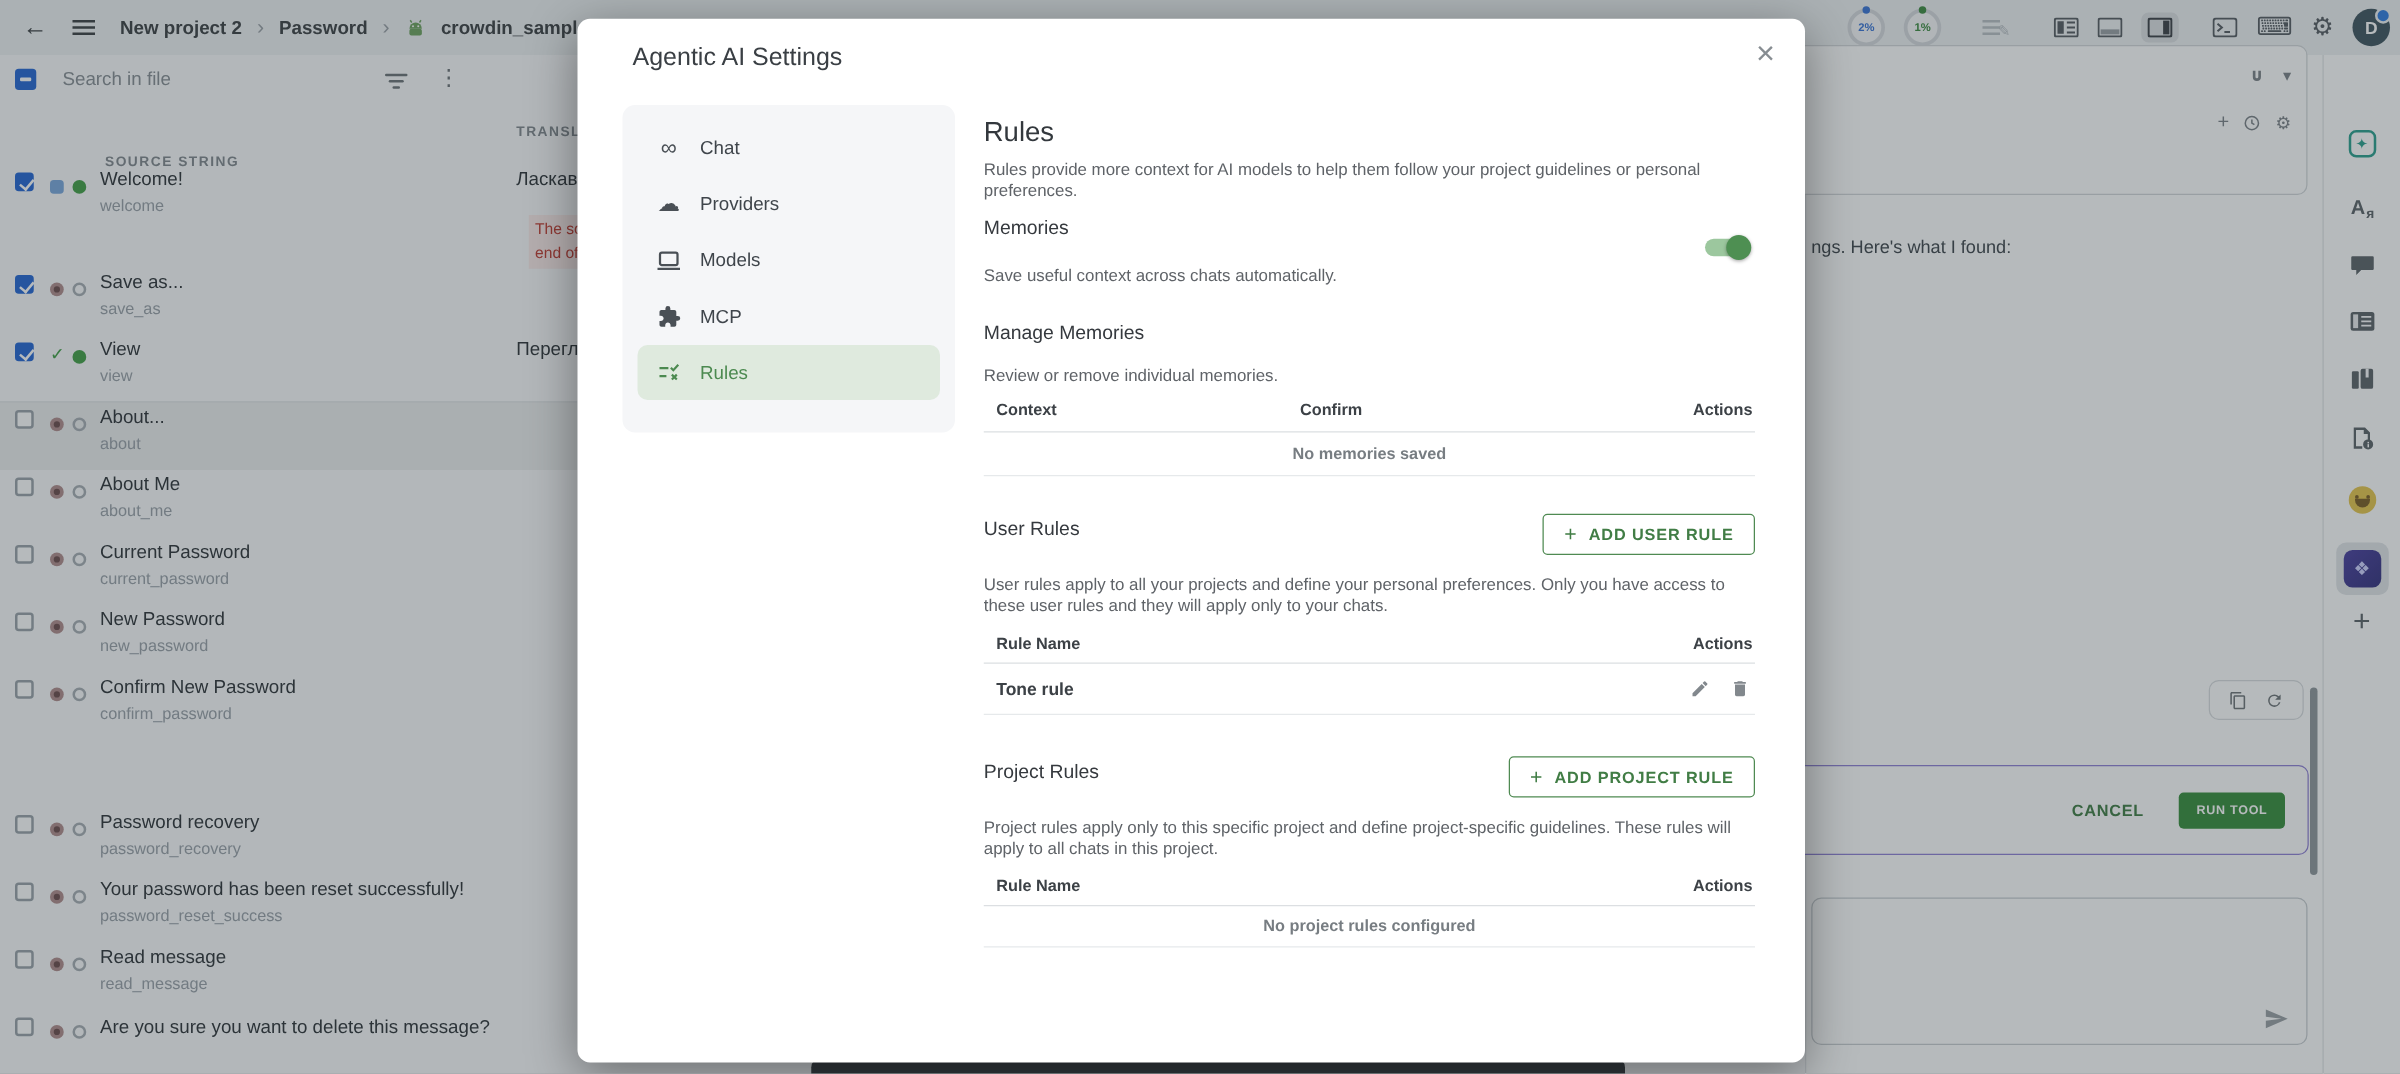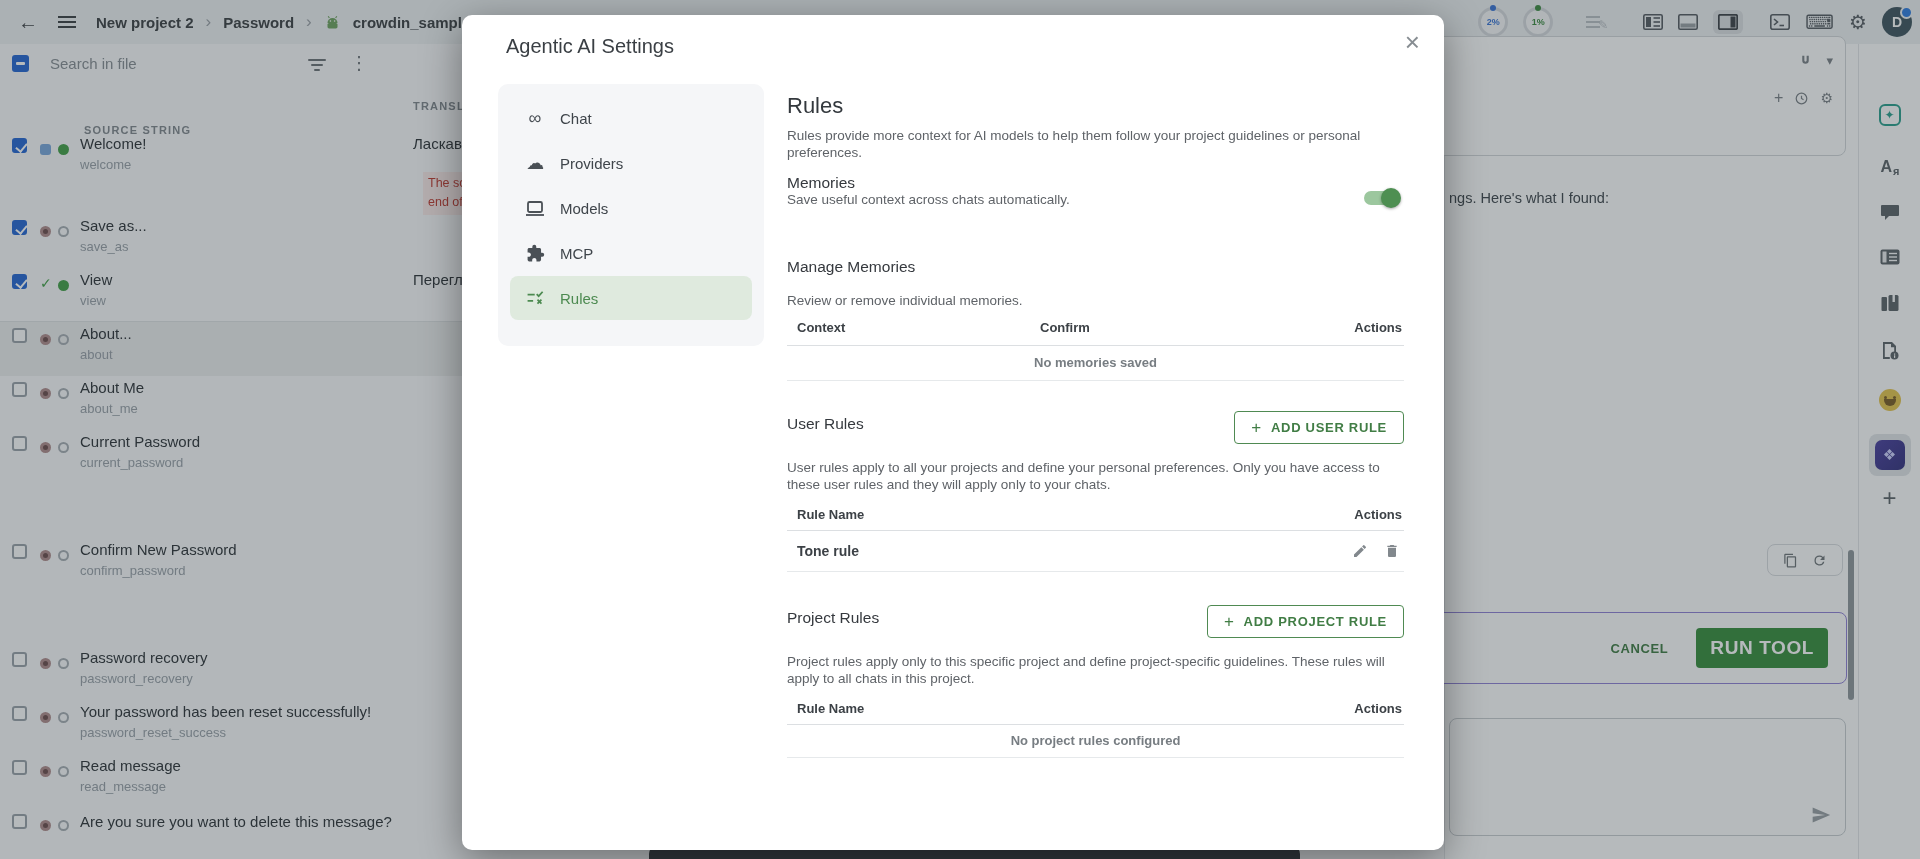--- a/index.html
+++ b/index.html
@@ -66,21 +66,21 @@
 
   
   .assistant{position:absolute;left:1444px;top:44px;width:414px;height:815px;background:#ffffff;border-left:1px solid #e4e6e8;}
   .toolcard{position:absolute;left:-44px;top:-8px;width:445px;height:120px;border:1px solid #d3d7da;border-radius:8px;background:#fff;}
   .tc-r1{position:absolute;right:12px;top:16px;display:flex;gap:14px;color:#7c8287;font-size:13px;align-items:center;}
   .tc-r2{position:absolute;right:12px;top:52px;display:flex;gap:12px;color:#7c8287;font-size:13px;align-items:center;}
   .msgfrag{position:absolute;left:4px;top:146px;font-size:14.5px;color:#3f464c;white-space:nowrap;}
   .copygroup{position:absolute;left:322px;top:500px;width:76px;height:32px;border:1px solid #d9dcdf;border-radius:8px;display:flex;align-items:center;justify-content:space-evenly;}
   .purplecard{position:absolute;left:-40px;top:568px;width:442px;height:72px;border:1px solid #9181d6;border-radius:8px;background:#fff;display:flex;align-items:center;justify-content:flex-end;gap:22px;padding-right:18px;}
   .cancelbtn{border:none;background:none;color:#417d45;font-size:13px;font-weight:700;letter-spacing:.6px;cursor:pointer;}
-  .runbtn{border:none;background:#388e3c;color:#fff;font-size:19px;font-weight:700;letter-spacing:.6px;border-radius:4px;padding:9px 14px;cursor:pointer;}
+  .runbtn{border:none;background:#388e3c;color:#fff;font-size:10px;font-weight:700;letter-spacing:.6px;border-radius:4px;padding:9px 14px;cursor:pointer;}
   .inputcard{position:absolute;left:4px;top:674px;width:397px;height:118px;border:1px solid #c8cdd1;border-radius:8px;background:#fff;}
   .sendico{position:absolute;right:14px;bottom:10px;}
   .scrollthumb{position:absolute;left:403px;top:506px;width:6px;height:150px;background:#8f979c;border-radius:3px;}
 
   
   .rail{position:absolute;left:1858px;top:44px;width:62px;height:815px;background:#fff;border-left:1px solid #e4e6e8;}
   .ric{position:absolute;left:50%;transform:translateX(-50%);color:#5c6368;display:flex;align-items:center;justify-content:center;}
   .sparklebox{width:22px;height:22px;border:2px solid #2ba08e;border-radius:6px;color:#2ba08e;font-size:12px;display:flex;align-items:center;justify-content:center;}
   .translate{position:relative;font-weight:700;font-size:16px;}
   .translate small{font-size:11px;font-weight:700;position:relative;top:4px;left:1px;}
@@ -101,21 +101,21 @@
   .nav-item .nico{width:22px;display:flex;justify-content:center;color:#4a5056;font-size:18px;}
   .nav-item.active{background:#dfeade;color:#4c8a50;}
   .nav-item.active .nico{color:#4c8a50;}
 
   .mcontent{position:absolute;left:325px;top:0;width:617px;height:835px;}
   .mc{position:absolute;left:0;}
   .h1{top:78px;font-size:22px;font-weight:500;color:#33383d;}
   .pdesc{font-size:13.5px;color:#5f6368;line-height:17px;}
   .d1{top:112px;}
   .h2{font-size:15.5px;font-weight:500;color:#35393e;}
-  .memh{top:159px;} .memd{top:176px;}
+  .memh{top:159px;} .memd{top:197px;}
   .toggle{position:absolute;right:6px;top:176px;width:34px;height:14px;border-radius:7px;background:#9cc79e;cursor:pointer;}
   .toggle .knob{position:absolute;right:-3px;top:-3px;width:20px;height:20px;border-radius:50%;background:#4e8f52;box-shadow:0 1px 3px rgba(0,0,0,.35);}
   .manh{top:243px;} .mand{top:277px;}
   .thead{font-size:13px;font-weight:700;color:#3c4146;}
   .mmhead{top:305px;width:100%;height:18px;}
   .mm-c1{position:absolute;left:10px;} .mm-c2{position:absolute;left:253px;} .th-right{position:absolute;right:2px;}
   .hline{width:100%;border-top:1px solid #dcdfe2;}
   .lineA{top:330px;} .lineB{top:365px;border-top-color:#e6e9eb;}
   .empty{width:100%;text-align:center;font-size:13px;color:#777d82;font-weight:bold;}
   .mmempty{top:340px;}
@@ -264,20 +264,27 @@
         <span class="st st2 dot-hollow"></span>
         <span class="rtitle">About Me</span>
         <span class="rkey">about_me</span>
       </div>
       <div class="srow" style="top:382px">
         <span class="cb"></span>
         <span class="st st1 st-reddot"></span>
         <span class="st st2 dot-hollow"></span>
         <span class="rtitle">Current Password</span>
         <span class="rkey">current_password</span>
+      </div>
+      <div class="srow" style="top:436px">
+        <span class="cb"></span>
+        <span class="st st1 st-reddot"></span>
+        <span class="st st2 dot-hollow"></span>
+        <span class="rtitle">New Password</span>
+        <span class="rkey">new_password</span>
       </div>
       <div class="srow" style="top:490px">
         <span class="cb"></span>
         <span class="st st1 st-reddot"></span>
         <span class="st st2 dot-hollow"></span>
         <span class="rtitle">Confirm New Password</span>
         <span class="rkey">confirm_password</span>
       </div>
       <div class="srow" style="top:598px">
         <span class="cb"></span>

